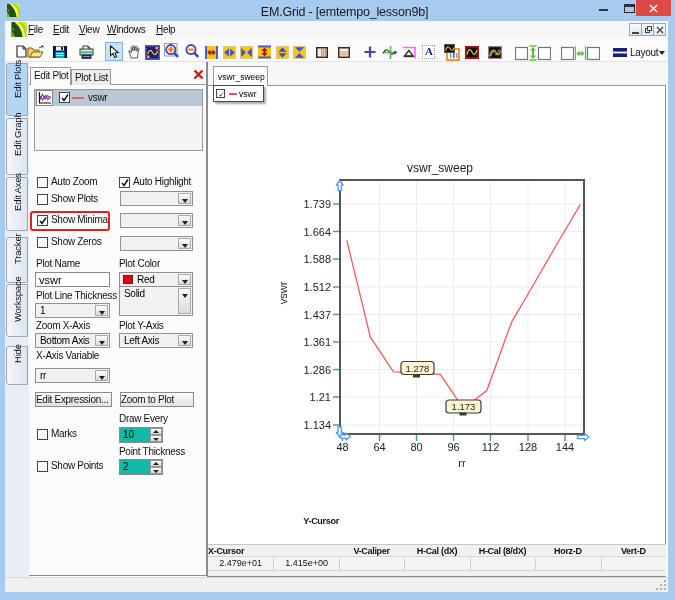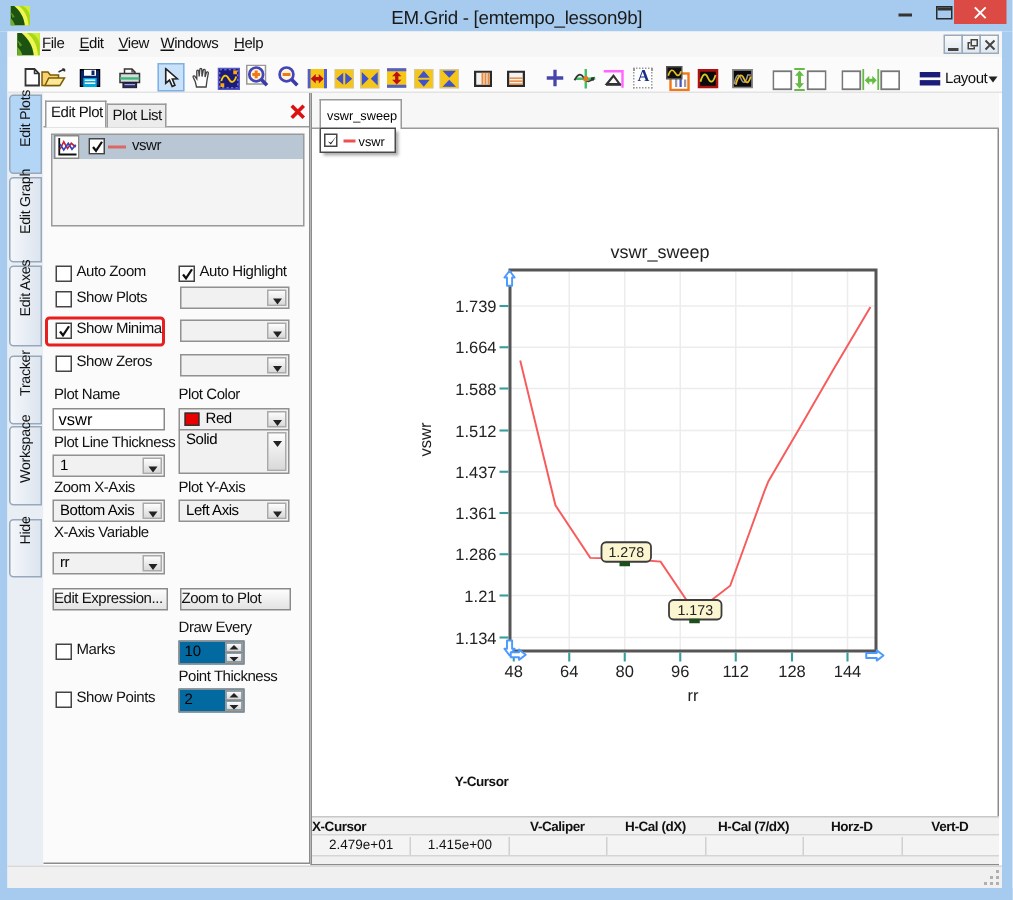--- a/index.html
+++ b/index.html
@@ -3,21 +3,21 @@
 *{margin:0;padding:0;box-sizing:border-box}
 html,body{width:675px;height:600px}
 body{position:relative;font-family:"Liberation Sans",sans-serif;background:#fff;overflow:hidden;font-size:11px;color:#000}
 .a{position:absolute}
 .lbl{position:absolute;font-size:10px;letter-spacing:-0.3px;color:#111;white-space:nowrap}
 .cb{position:absolute;width:11px;height:11px;background:#fff;border:1px solid #444}
 .dd{position:absolute;background:#f1f1f1;border:1px solid #919191;font-size:10px;letter-spacing:-0.3px}
 .dd .db{position:absolute;right:1px;top:1px;bottom:1px;width:13px;background:linear-gradient(#fdfdfd,#d9d9d9);border:1px solid #aaa}
 .dd .db:after{content:"";position:absolute;left:3px;top:5px;border:3px solid transparent;border-top:4px solid #222}
 .btn{position:absolute;background:linear-gradient(#fdfdfd,#e3e3e3);border:1px solid #8a8a8a;font-size:10px;letter-spacing:-0.3px;text-align:left;color:#111;white-space:nowrap;line-height:13px}
-.sp{position:absolute;background:#0369a1;border:1px solid #8a8a8a;font-size:10px}
+.sp{position:absolute;background:#14b8a6;border:1px solid #8a8a8a;font-size:10px}
 .vtab{position:absolute;left:6px;width:22px;background:linear-gradient(90deg,#f4f7fb,#dce4ee);border:1px solid #98a8bc;border-radius:3px 0 0 3px;color:#111}
 .vtab span{position:absolute;left:5px;bottom:6px;font-size:9.5px;letter-spacing:-0.2px;white-space:nowrap;transform-origin:0 0;transform:rotate(-90deg)}
 </style></head><body>
 
 <div class="a" style="left:0;top:0;width:675px;height:21px;background:#a6cbee"></div>
 <div class="a" style="left:0;top:21px;width:5px;height:579px;background:#a6cbee"></div>
 <div class="a" style="left:668px;top:21px;width:7px;height:579px;background:#a6cbee"></div>
 <div class="a" style="left:0;top:592px;width:675px;height:8px;background:#a6cbee"></div>
 
 <svg class="a" style="left:7px;top:4px" width="13" height="13" viewBox="0 0 13 13">
@@ -473,21 +473,21 @@
 <div class="a" style="left:208px;top:556px;width:458px;height:14px;background:#f4f4f4;border-top:1px solid #d5d5d5"></div>
 <div class="a" style="left:208px;top:570px;width:458px;height:6px;background:#f0f0f0;border-top:1px solid #d5d5d5"></div>
 <div class="a" style="left:208px;top:546px;width:65.42857142857143px;font-size:9px;font-weight:bold;letter-spacing:-0.3px;color:#111">X-Cursor</div>
 <div class="a" style="left:208px;top:558px;width:65.42857142857143px;text-align:center;font-size:9px;color:#111;border-left:0px solid #d0d0d0;height:12px">2.479e+01</div>
 <div class="a" style="left:273.42857142857144px;top:516px;width:65.42857142857143px;text-align:right;font-size:9px;font-weight:bold;letter-spacing:-0.3px;color:#111">Y-Cursor</div>
 <div class="a" style="left:273.42857142857144px;top:558px;width:65.42857142857143px;text-align:center;font-size:9px;color:#111;border-left:1px solid #d0d0d0;height:12px">1.415e+00</div>
 <div class="a" style="left:338.8571428571429px;top:546px;width:65.42857142857143px;text-align:center;font-size:9px;font-weight:bold;letter-spacing:-0.3px;color:#111">V-Caliper</div>
 <div class="a" style="left:338.8571428571429px;top:558px;width:65.42857142857143px;text-align:center;font-size:9px;color:#111;border-left:1px solid #d0d0d0;height:12px"></div>
 <div class="a" style="left:404.2857142857143px;top:546px;width:65.42857142857143px;text-align:center;font-size:9px;font-weight:bold;letter-spacing:-0.3px;color:#111">H-Cal (dX)</div>
 <div class="a" style="left:404.2857142857143px;top:558px;width:65.42857142857143px;text-align:center;font-size:9px;color:#111;border-left:1px solid #d0d0d0;height:12px"></div>
-<div class="a" style="left:469.7142857142857px;top:546px;width:65.42857142857143px;text-align:center;font-size:9px;font-weight:bold;letter-spacing:-0.3px;color:#111">H-Cal (7/dX)</div>
+<div class="a" style="left:469.7142857142857px;top:546px;width:65.42857142857143px;text-align:center;font-size:9px;font-weight:bold;letter-spacing:-0.3px;color:#111">H-Cal (8/dX)</div>
 <div class="a" style="left:469.7142857142857px;top:558px;width:65.42857142857143px;text-align:center;font-size:9px;color:#111;border-left:1px solid #d0d0d0;height:12px"></div>
 <div class="a" style="left:535.1428571428571px;top:546px;width:65.42857142857143px;text-align:center;font-size:9px;font-weight:bold;letter-spacing:-0.3px;color:#111">Horz-D</div>
 <div class="a" style="left:535.1428571428571px;top:558px;width:65.42857142857143px;text-align:center;font-size:9px;color:#111;border-left:1px solid #d0d0d0;height:12px"></div>
 <div class="a" style="left:600.5714285714286px;top:546px;width:65.42857142857143px;text-align:center;font-size:9px;font-weight:bold;letter-spacing:-0.3px;color:#111">Vert-D</div>
 <div class="a" style="left:600.5714285714286px;top:558px;width:65.42857142857143px;text-align:center;font-size:9px;color:#111;border-left:1px solid #d0d0d0;height:12px"></div>
 
 <div class="a" style="left:5px;top:577px;width:663px;height:15px;background:#f0f0f0;border-top:1px solid #d8d8d8"></div>
 <svg class="a" style="left:655px;top:580px" width="12" height="11" viewBox="0 0 12 11">
     <g fill="#b0b0b0">
       <rect x="9" y="0" width="2" height="2"></rect>

